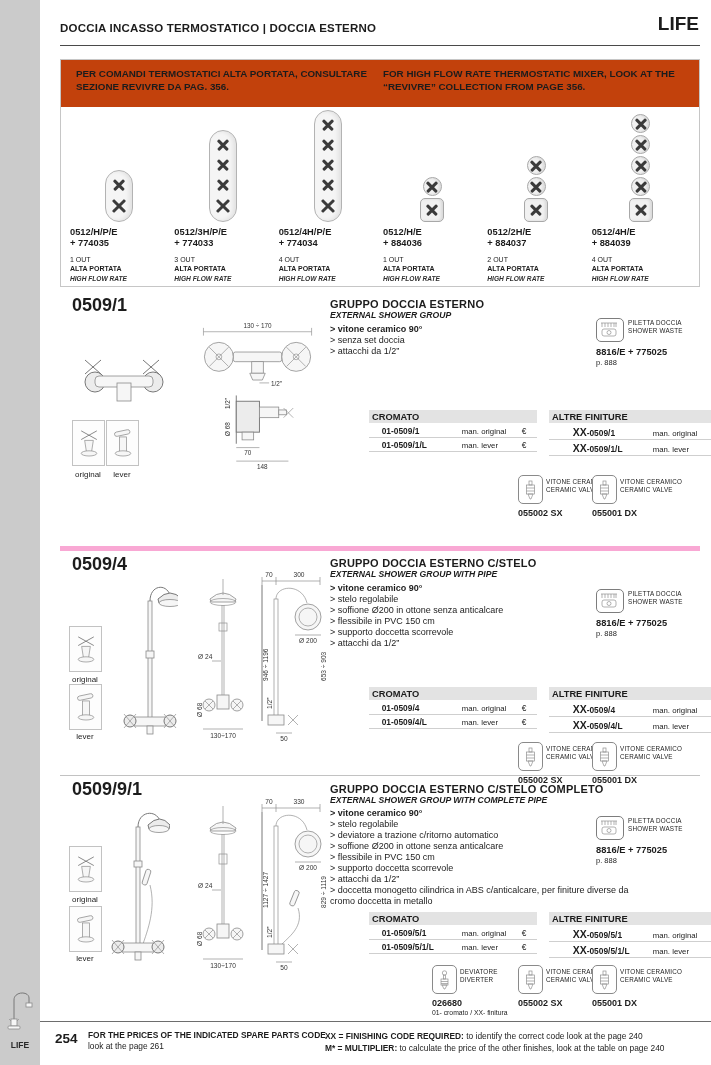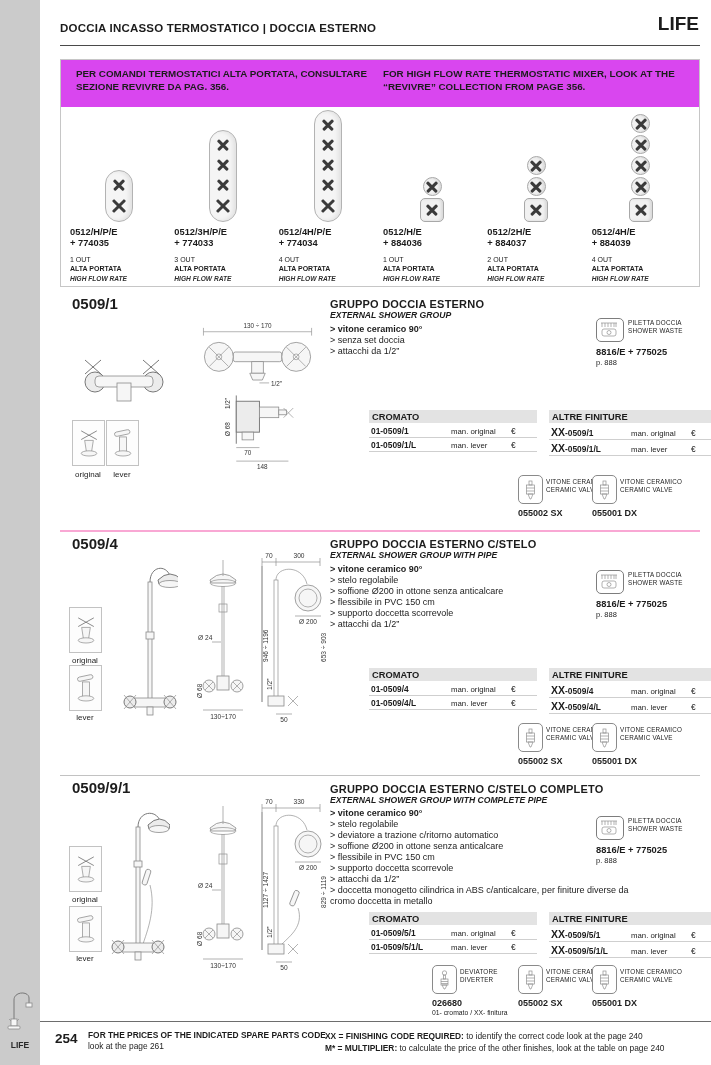--- a/index.html
+++ b/index.html
@@ -11,21 +11,21 @@
         font-size:8.5px;font-weight:bold;color:#2a2a2a;}
   .strip-icon{position:absolute;left:5px;top:986px;}
 
   
   .hdr-title{position:absolute;left:60px;top:22px;font-size:11.5px;font-weight:bold;letter-spacing:.2px;}
   .hdr-brand{position:absolute;right:12px;top:13px;font-size:19px;font-weight:bold;}
   .hdr-rule{position:absolute;left:60px;right:11px;top:45px;border-top:1.5px solid #4a4a4a;}
 
   
   .ibox{position:absolute;left:60px;top:59px;width:640px;height:228px;border:1px solid #c6c6c6;background:#fff;box-sizing:border-box;}
-  .iband{position:absolute;left:0;top:0;right:0;height:47px;background:#d946ef;}
+  .iband{position:absolute;left:0;top:0;right:0;height:47px;background:#c2410c;}
   .inote{position:absolute;top:8px;font-size:9.8px;font-weight:bold;line-height:12.5px;width:295px;}
   .inote.it{left:15px;} .inote.en{left:322px;}
   .prods{position:absolute;left:6px;right:6px;top:50px;bottom:2px;display:flex;}
   .prod{flex:1;padding:0 3px;text-align:left;}
   .prod-img{height:112px;display:flex;align-items:flex-end;justify-content:center;}
   .plate{display:flex;flex-direction:column;justify-content:space-evenly;align-items:center;
          width:26px;border:1px solid #b3b3b3;border-radius:14px;background:#f5f5f5;
          box-shadow:inset -3px 0 4px rgba(0,0,0,.08);}
   .escol{display:flex;flex-direction:column;align-items:center;gap:2px;}
   .esc{width:17px;height:17px;border:1px solid #a8a8a8;border-radius:50%;background:#f1f1f1;
@@ -39,23 +39,23 @@
   .xb{width:15px;height:15px;} .xb::before,.xb::after{width:17px;height:3px;}
   .pcode{font-size:9.3px;font-weight:bold;line-height:11px;}
   .pcode.first{margin-top:5px;}
   .pout{font-size:7px;margin-top:7px;line-height:8.5px;}
   .palta{font-size:7px;font-weight:bold;line-height:8.5px;}
   .phigh{font-size:6.6px;font-weight:bold;font-style:italic;color:#2e2e2e;margin-top:2px;}
 
   
   .sec{position:absolute;left:60px;width:640px;}
   .sec.s0{top:292px;height:236px;}
-  .sec.s1{top:530px;height:243px;border-top:2px solid #f9a8d4;}
+  .sec.s1{top:546px;height:243px;border-top:5px solid #f9a8d4;}
   .sec.s2{top:775px;height:245px;border-top:1px solid #c2c2c2;}
-  .scode{position:absolute;left:12px;top:3px;font-size:15px;font-weight:bold;}
+  .scode{position:absolute;left:12px;top:3px;font-size:18px;font-weight:bold;}
   .stitle{position:absolute;left:270px;font-size:11px;font-weight:bold;letter-spacing:.2px;}
   .ssub{position:absolute;left:270px;font-size:8.6px;font-weight:bold;font-style:italic;}
   .feats{position:absolute;left:270px;width:268px;font-size:9px;line-height:11px;}
   .feat::before{content:"> ";}
   .feats .feat:first-child{font-weight:bold;}
   .thumb{position:absolute;width:31px;height:44px;border:1px solid #c2c2c2;background:#fdfdfd;
          display:flex;align-items:center;justify-content:center;}
   .tlabel{position:absolute;font-size:8px;width:40px;text-align:center;}
   .photo,.draw{position:absolute;}
   svg{font-family:inherit;}
@@ -68,21 +68,21 @@
   .waste{position:absolute;left:536px;width:104px;}
   .wbox{width:26px;height:22px;border:1.2px solid #7d7d7d;border-radius:5px;position:relative;background:#fff;}
   .wlbl{position:absolute;left:32px;top:1px;font-size:6.3px;line-height:7.5px;letter-spacing:.2px;}
   .wcode{margin-top:5px;font-size:9.3px;font-weight:bold;}
   .wpage{font-size:7.5px;margin-top:1px;}
   
   .tbl{position:absolute;margin-left:39px;}
   .tbl.crom{left:270px;width:168px;}
   .tbl.altre{left:450px;width:190px;}
   .thead{background:#e3e3e3;font-size:9.3px;font-weight:bold;padding:2px 0 1px 3px;}
-  .trow{display:flex;align-items:baseline;border-bottom:1px solid #cfcfcf;padding:2.5px 0 1px 2px;}
+  .trow{display:flex;align-items:baseline;border-bottom:1px solid #cfcfcf;padding:2.5px 0 1px 2px;justify-content:center;}
   .trow .c{width:80px;font-size:8.4px;font-weight:bold;}
   .trow .d{width:60px;font-size:7.8px;}
   .trow .p{font-size:8.4px;}
   .pref{font-size:10.5px;font-weight:bold;}
   
   .spare{position:absolute;width:130px;}
   .sbox{width:23px;height:27px;border:1.2px solid #8a8a8a;border-radius:5px;background:#fff;
         display:flex;align-items:center;justify-content:center;}
   .slbl{position:absolute;left:28px;top:3px;font-size:6.3px;line-height:7.5px;letter-spacing:.2px;}
   .scode2{margin-top:4px;font-size:9px;font-weight:bold;}

